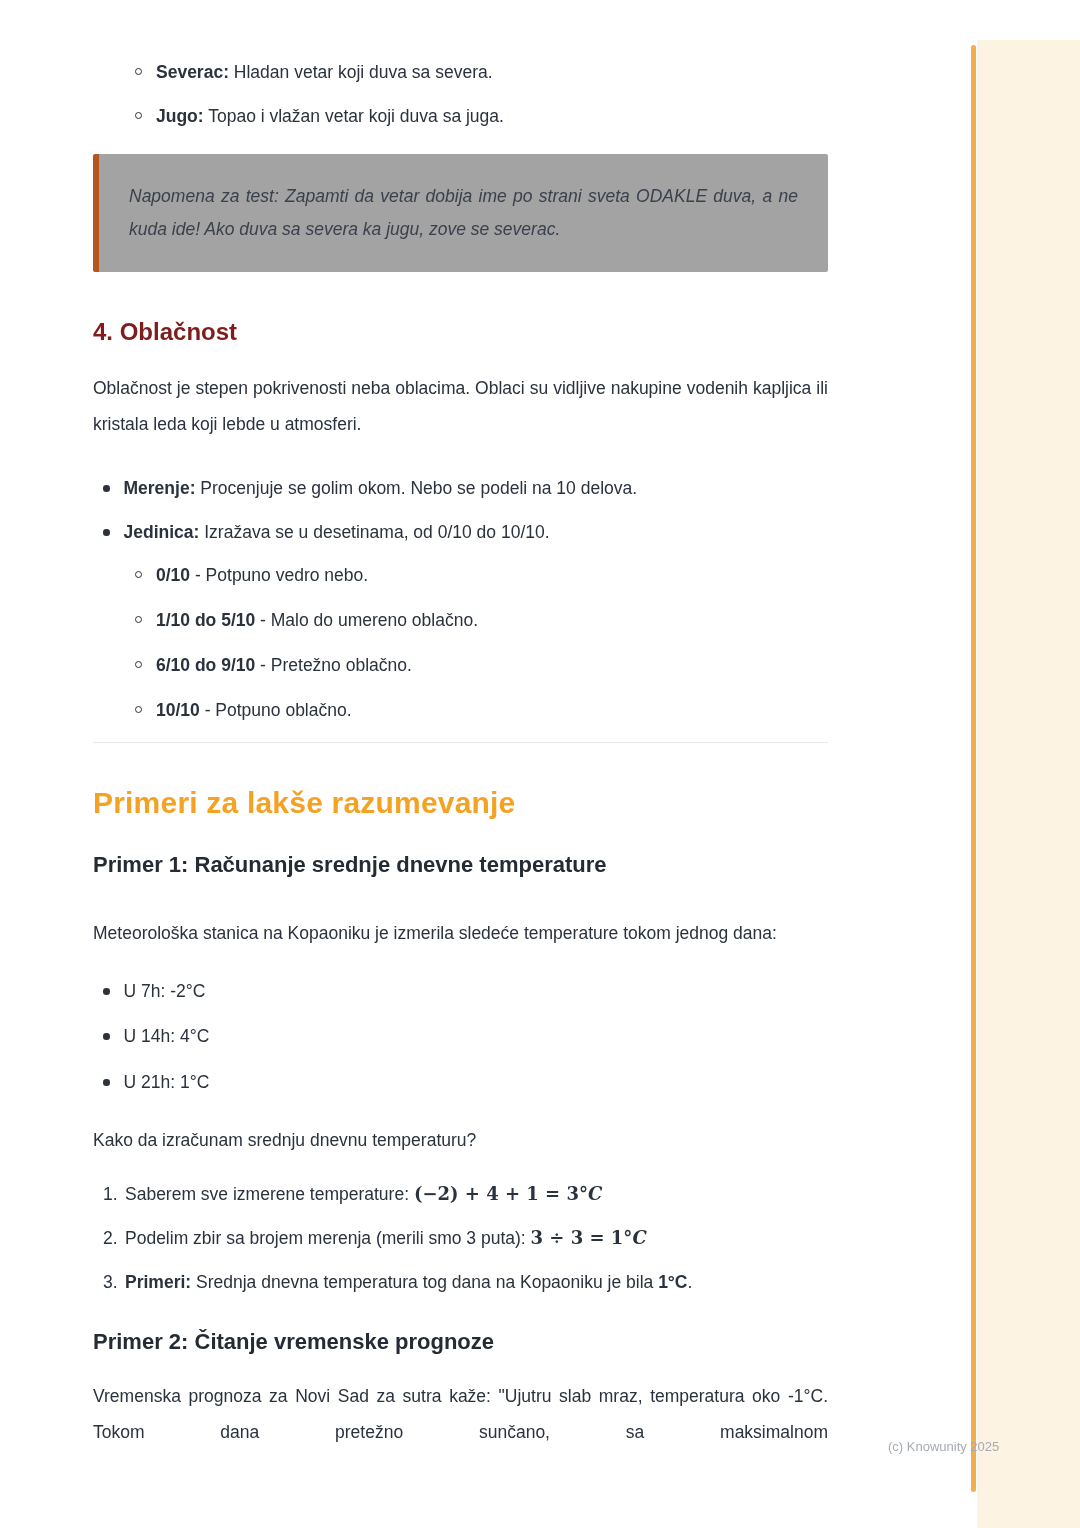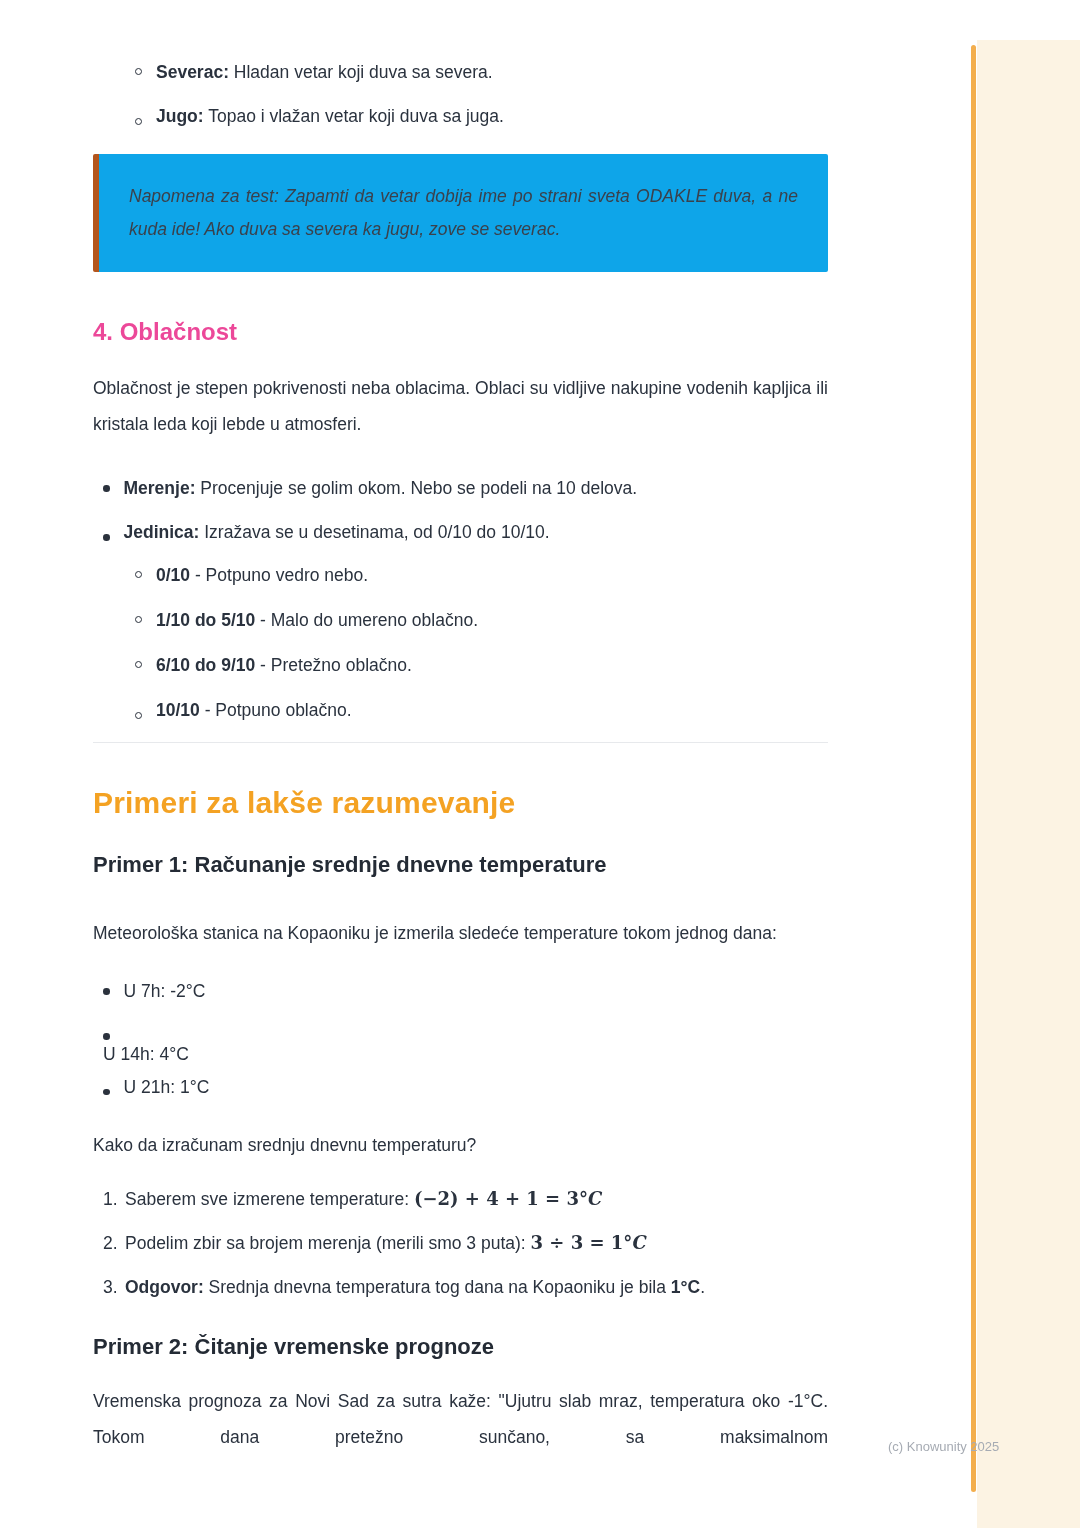--- a/index.html
+++ b/index.html
@@ -31,21 +31,21 @@
     position: absolute;
     left: 93px; top: 58px;
     width: 735px;
   }
 
   
   .ul { }
   .ul.indent-sub { padding-left: 42px; }
   .ul.indent-main { padding-left: 10px; }
   .li { display: flex; margin-bottom: 16px; line-height: 28px; font-size: 17.5px; }
-  .li:last-child { margin-bottom: 0; align-items: center; }
+  .li:last-child { margin-bottom: 0; }
   .li .mk { flex: none; margin-right: 14px; margin-top: 10px; }
   .mk.circle {
     width: 7px; height: 7px;
     border: 1.6px solid #2b323d;
     border-radius: 50%;
     background: transparent;
   }
   .mk.dot {
     width: 6.5px; height: 6.5px;
     border-radius: 50%;
@@ -53,40 +53,40 @@
     margin-top: 11px;
   }
   .li-text { flex: 1; }
   b, .b { font-weight: 700; }
 
   .scale-list .li { margin-bottom: 17px; }
 
   
   .callout {
     margin-top: 24px;
-    background: #0ea5e9;
+    background: #a3a3a3;
     border-left: 6px solid #b4561d;
     padding: 26px 30px;
     border-radius: 2px;
   }
   .callout-text {
     font-style: italic;
     font-size: 17.5px;
     line-height: 33px;
     color: #3a414c;
     text-align: justify;
   }
 
   
   .section-heading {
     margin: 44px 0 22px;
     font-size: 24px;
     line-height: 32px;
     font-weight: 700;
-    color: #ec4899;
+    color: #7f1d1d;
   }
   .examples-heading {
     margin: 40px 0 0;
     font-size: 30px;
     line-height: 40px;
     font-weight: 700;
     color: #f4a223;
     letter-spacing: 0.2px;
   }
   .example-title {
@@ -199,21 +199,21 @@
   <h1 class="examples-heading">Primeri za lakše razumevanje</h1>
 
   <h3 class="example-title">Primer 1: Računanje srednje dnevne temperature</h3>
   <p class="para mt-24">Meteorološka stanica na Kopaoniku je izmerila sledeće temperature tokom jednog dana:</p>
 
   <div class="ul indent-main mt-26">
     <div class="li" style="margin-bottom:17px;">
       <span class="mk dot"></span>
       <div class="li-text">U 7h: -2°C</div>
     </div>
-    <div class="li" style="margin-bottom:5px;flex-direction:column;">
+    <div class="li" style="margin-bottom:18px;">
       <span class="mk dot"></span>
       <div class="li-text">U 14h: 4°C</div>
     </div>
     <div class="li">
       <span class="mk dot"></span>
       <div class="li-text">U 21h: 1°C</div>
     </div>
   </div>
 
   <p class="para mt-26">Kako da izračunam srednju dnevnu temperaturu?</p>
@@ -222,21 +222,21 @@
     <div class="step">
       <span class="step-num">1.</span>
       <span class="step-text"><span>Saberem sve izmerene temperature: </span><span class="math"><span>(−2) + 4 + 1 = 3°</span><span class="mvar">C</span></span></span>
     </div>
     <div class="step">
       <span class="step-num">2.</span>
       <span class="step-text"><span>Podelim zbir sa brojem merenja (merili smo 3 puta): </span><span class="math"><span>3 ÷ 3 = 1°</span><span class="mvar">C</span></span></span>
     </div>
     <div class="step">
       <span class="step-num">3.</span>
-      <span class="step-text"><b>Odgovor:</b><span> Srednja dnevna temperatura tog dana na Kopaoniku je bila </span><b>1°C</b><span>.</span></span>
+      <span class="step-text"><b>Primeri:</b><span> Srednja dnevna temperatura tog dana na Kopaoniku je bila </span><b>1°C</b><span>.</span></span>
     </div>
   </div>
 
   <h3 class="example-title mt-32" style="margin-top:32px;">Primer 2: Čitanje vremenske prognoze</h3>
   <p class="para stretch-last mt-22">Vremenska prognoza za Novi Sad za sutra kaže: "Ujutru slab mraz, temperatura oko -1°C. Tokom dana pretežno sunčano, sa maksimalnom</p>
 
 </div>
 
 <div class="watermark">(c) Knowunity 2025</div>
 

